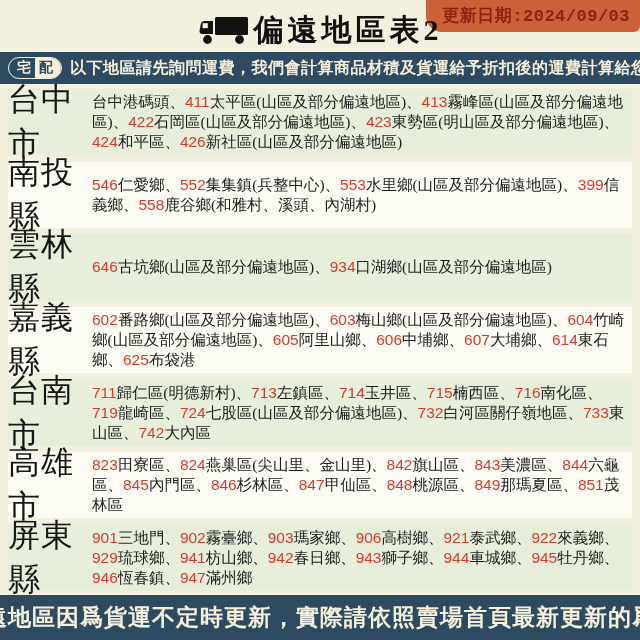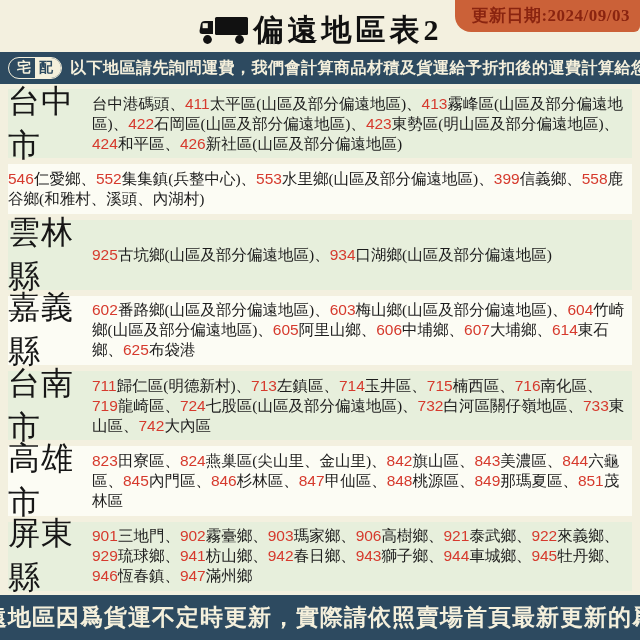--- a/index.html
+++ b/index.html
@@ -20,21 +20,21 @@
     display:flex;flex-direction:column;
     font-family:"Liberation Sans",sans-serif;
     color:var(--ink);
   }
   
   .header{position:relative;height:52px;flex:0 0 52px;}
   .update-badge{
     position:absolute;top:0;right:0;height:30px;
     display:flex;align-items:center;
     background:var(--badge-orange);color:var(--badge-text);
-    font-family:Liberation Serif, serif;font-weight:bold;font-size:17px;
+    font-family:Liberation Mono, monospace;font-weight:bold;font-size:17px;
     padding:0 10px 2px 16px;border-radius:0 0 6px 16px;letter-spacing:0.5px;justify-content:flex-end;
   }
   .title-wrap{
     position:absolute;left:0;right:0;top:12px;
     display:flex;justify-content:center;align-items:center;gap:4px;
   }
   .title{
     font-family:"Liberation Serif",serif;font-weight:bold;font-size:30px;
     letter-spacing:4px;color:#111;line-height:36px;
   }
@@ -116,25 +116,26 @@
   </span>
   <span class="notice-text">以下地區請先詢問運費，我們會計算商品材積及貨運給予折扣後的運費計算給您</span>
 </div>
 
 <div class="table">
     <div class="row green">
       <div class="region">台中市</div>
       <div class="content"><span class="txt">台中港碼頭、</span><span class="num">411</span><span class="txt">太平區(山區及部分偏遠地區)、</span><span class="num">413</span><span class="txt">霧峰區(山區及部分偏遠地區)、</span><span class="num">422</span><span class="txt">石岡區(山區及部分偏遠地區)、</span><span class="num">423</span><span class="txt">東勢區(明山區及部分偏遠地區)、</span><span class="num">424</span><span class="txt">和平區、</span><span class="num">426</span><span class="txt">新社區(山區及部分偏遠地區)</span></div>
     </div>
     <div class="row white">
+      <div class="region">南投縣</div>
       <div class="content"><span class="num">546</span><span class="txt">仁愛鄉、</span><span class="num">552</span><span class="txt">集集鎮(兵整中心)、</span><span class="num">553</span><span class="txt">水里鄉(山區及部分偏遠地區)、</span><span class="num">399</span><span class="txt">信義鄉、</span><span class="num">558</span><span class="txt">鹿谷鄉(和雅村、溪頭、內湖村)</span></div>
     </div>
     <div class="row green">
       <div class="region">雲林縣</div>
-      <div class="content"><span class="num">925</span><span class="txt">古坑鄉(山區及部分偏遠地區)、</span><span class="num">934</span><span class="txt">口湖鄉(山區及部分偏遠地區)</span></div>
+      <div class="content"><span class="num">646</span><span class="txt">古坑鄉(山區及部分偏遠地區)、</span><span class="num">934</span><span class="txt">口湖鄉(山區及部分偏遠地區)</span></div>
     </div>
     <div class="row white">
       <div class="region">嘉義縣</div>
       <div class="content"><span class="num">602</span><span class="txt">番路鄉(山區及部分偏遠地區)、</span><span class="num">603</span><span class="txt">梅山鄉(山區及部分偏遠地區)、</span><span class="num">604</span><span class="txt">竹崎鄉(山區及部分偏遠地區)、</span><span class="num">605</span><span class="txt">阿里山鄉、</span><span class="num">606</span><span class="txt">中埔鄉、</span><span class="num">607</span><span class="txt">大埔鄉、</span><span class="num">614</span><span class="txt">東石鄉、</span><span class="num">625</span><span class="txt">布袋港</span></div>
     </div>
     <div class="row green">
       <div class="region">台南市</div>
       <div class="content"><span class="num">711</span><span class="txt">歸仁區(明德新村)、</span><span class="num">713</span><span class="txt">左鎮區、</span><span class="num">714</span><span class="txt">玉井區、</span><span class="num">715</span><span class="txt">楠西區、</span><span class="num">716</span><span class="txt">南化區、</span><span class="num">719</span><span class="txt">龍崎區、</span><span class="num">724</span><span class="txt">七股區(山區及部分偏遠地區)、</span><span class="num">732</span><span class="txt">白河區關仔嶺地區、</span><span class="num">733</span><span class="txt">東山區、</span><span class="num">742</span><span class="txt">大內區</span></div>
     </div>
     <div class="row white">

